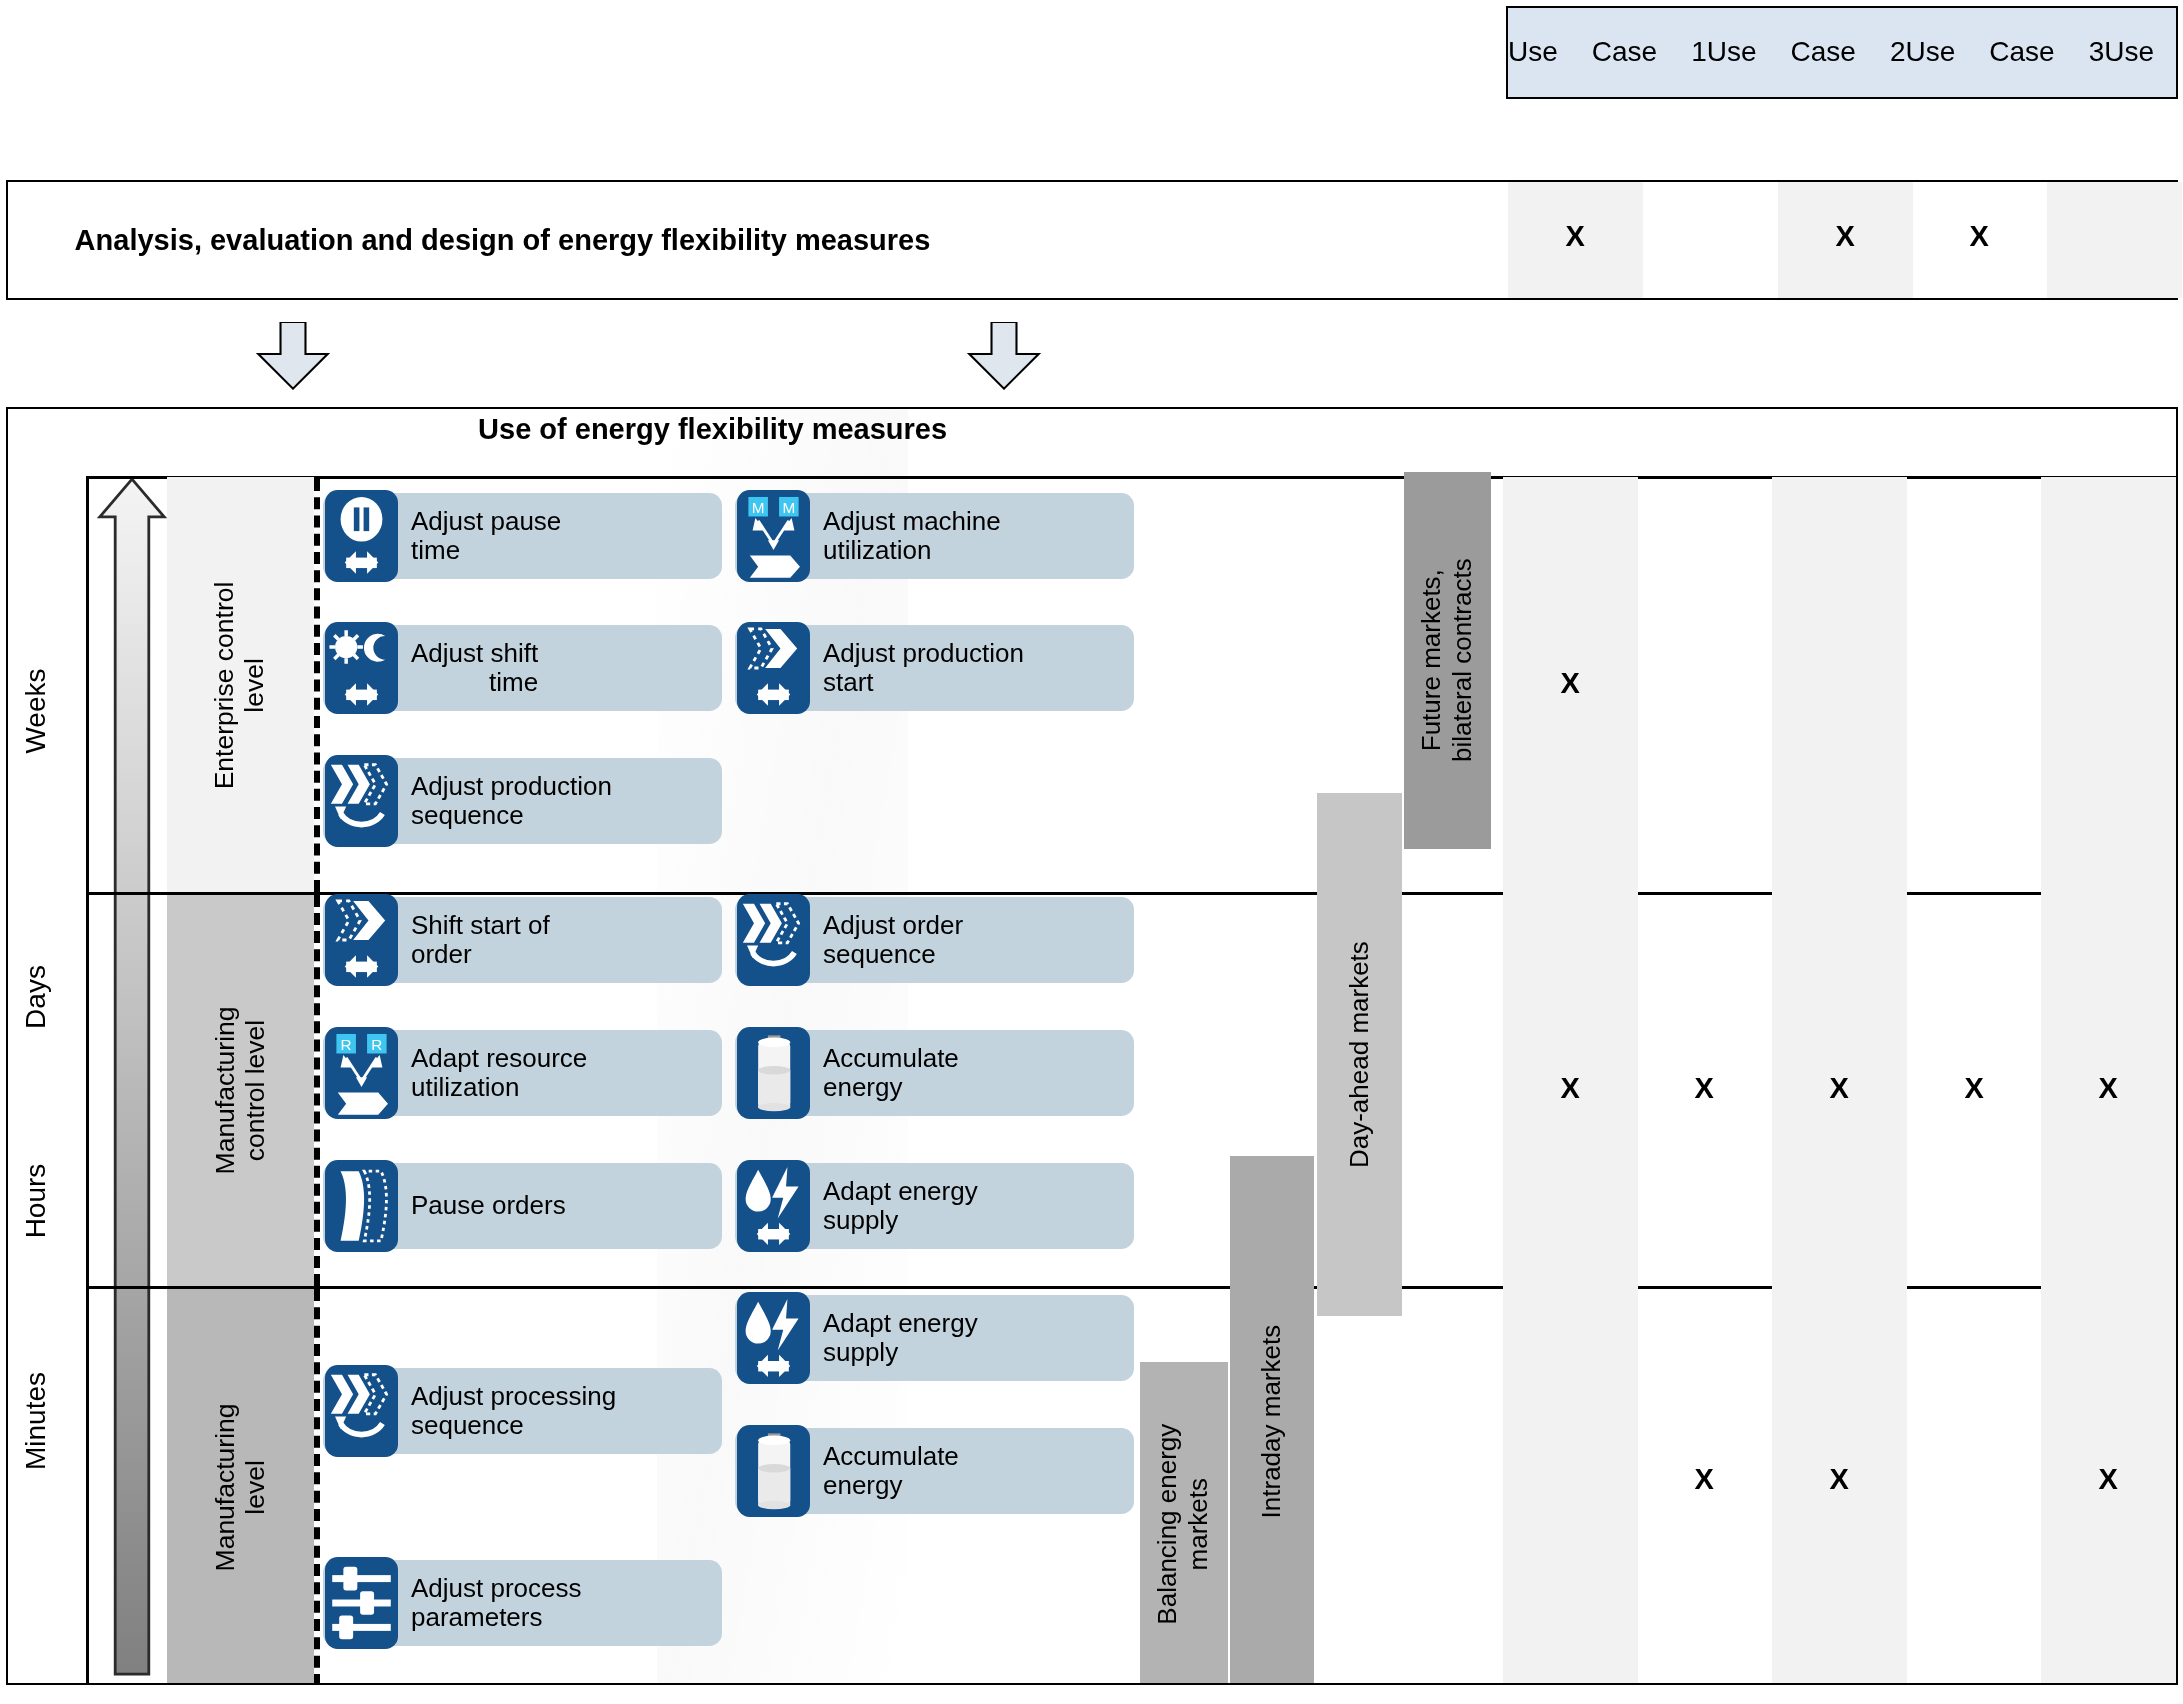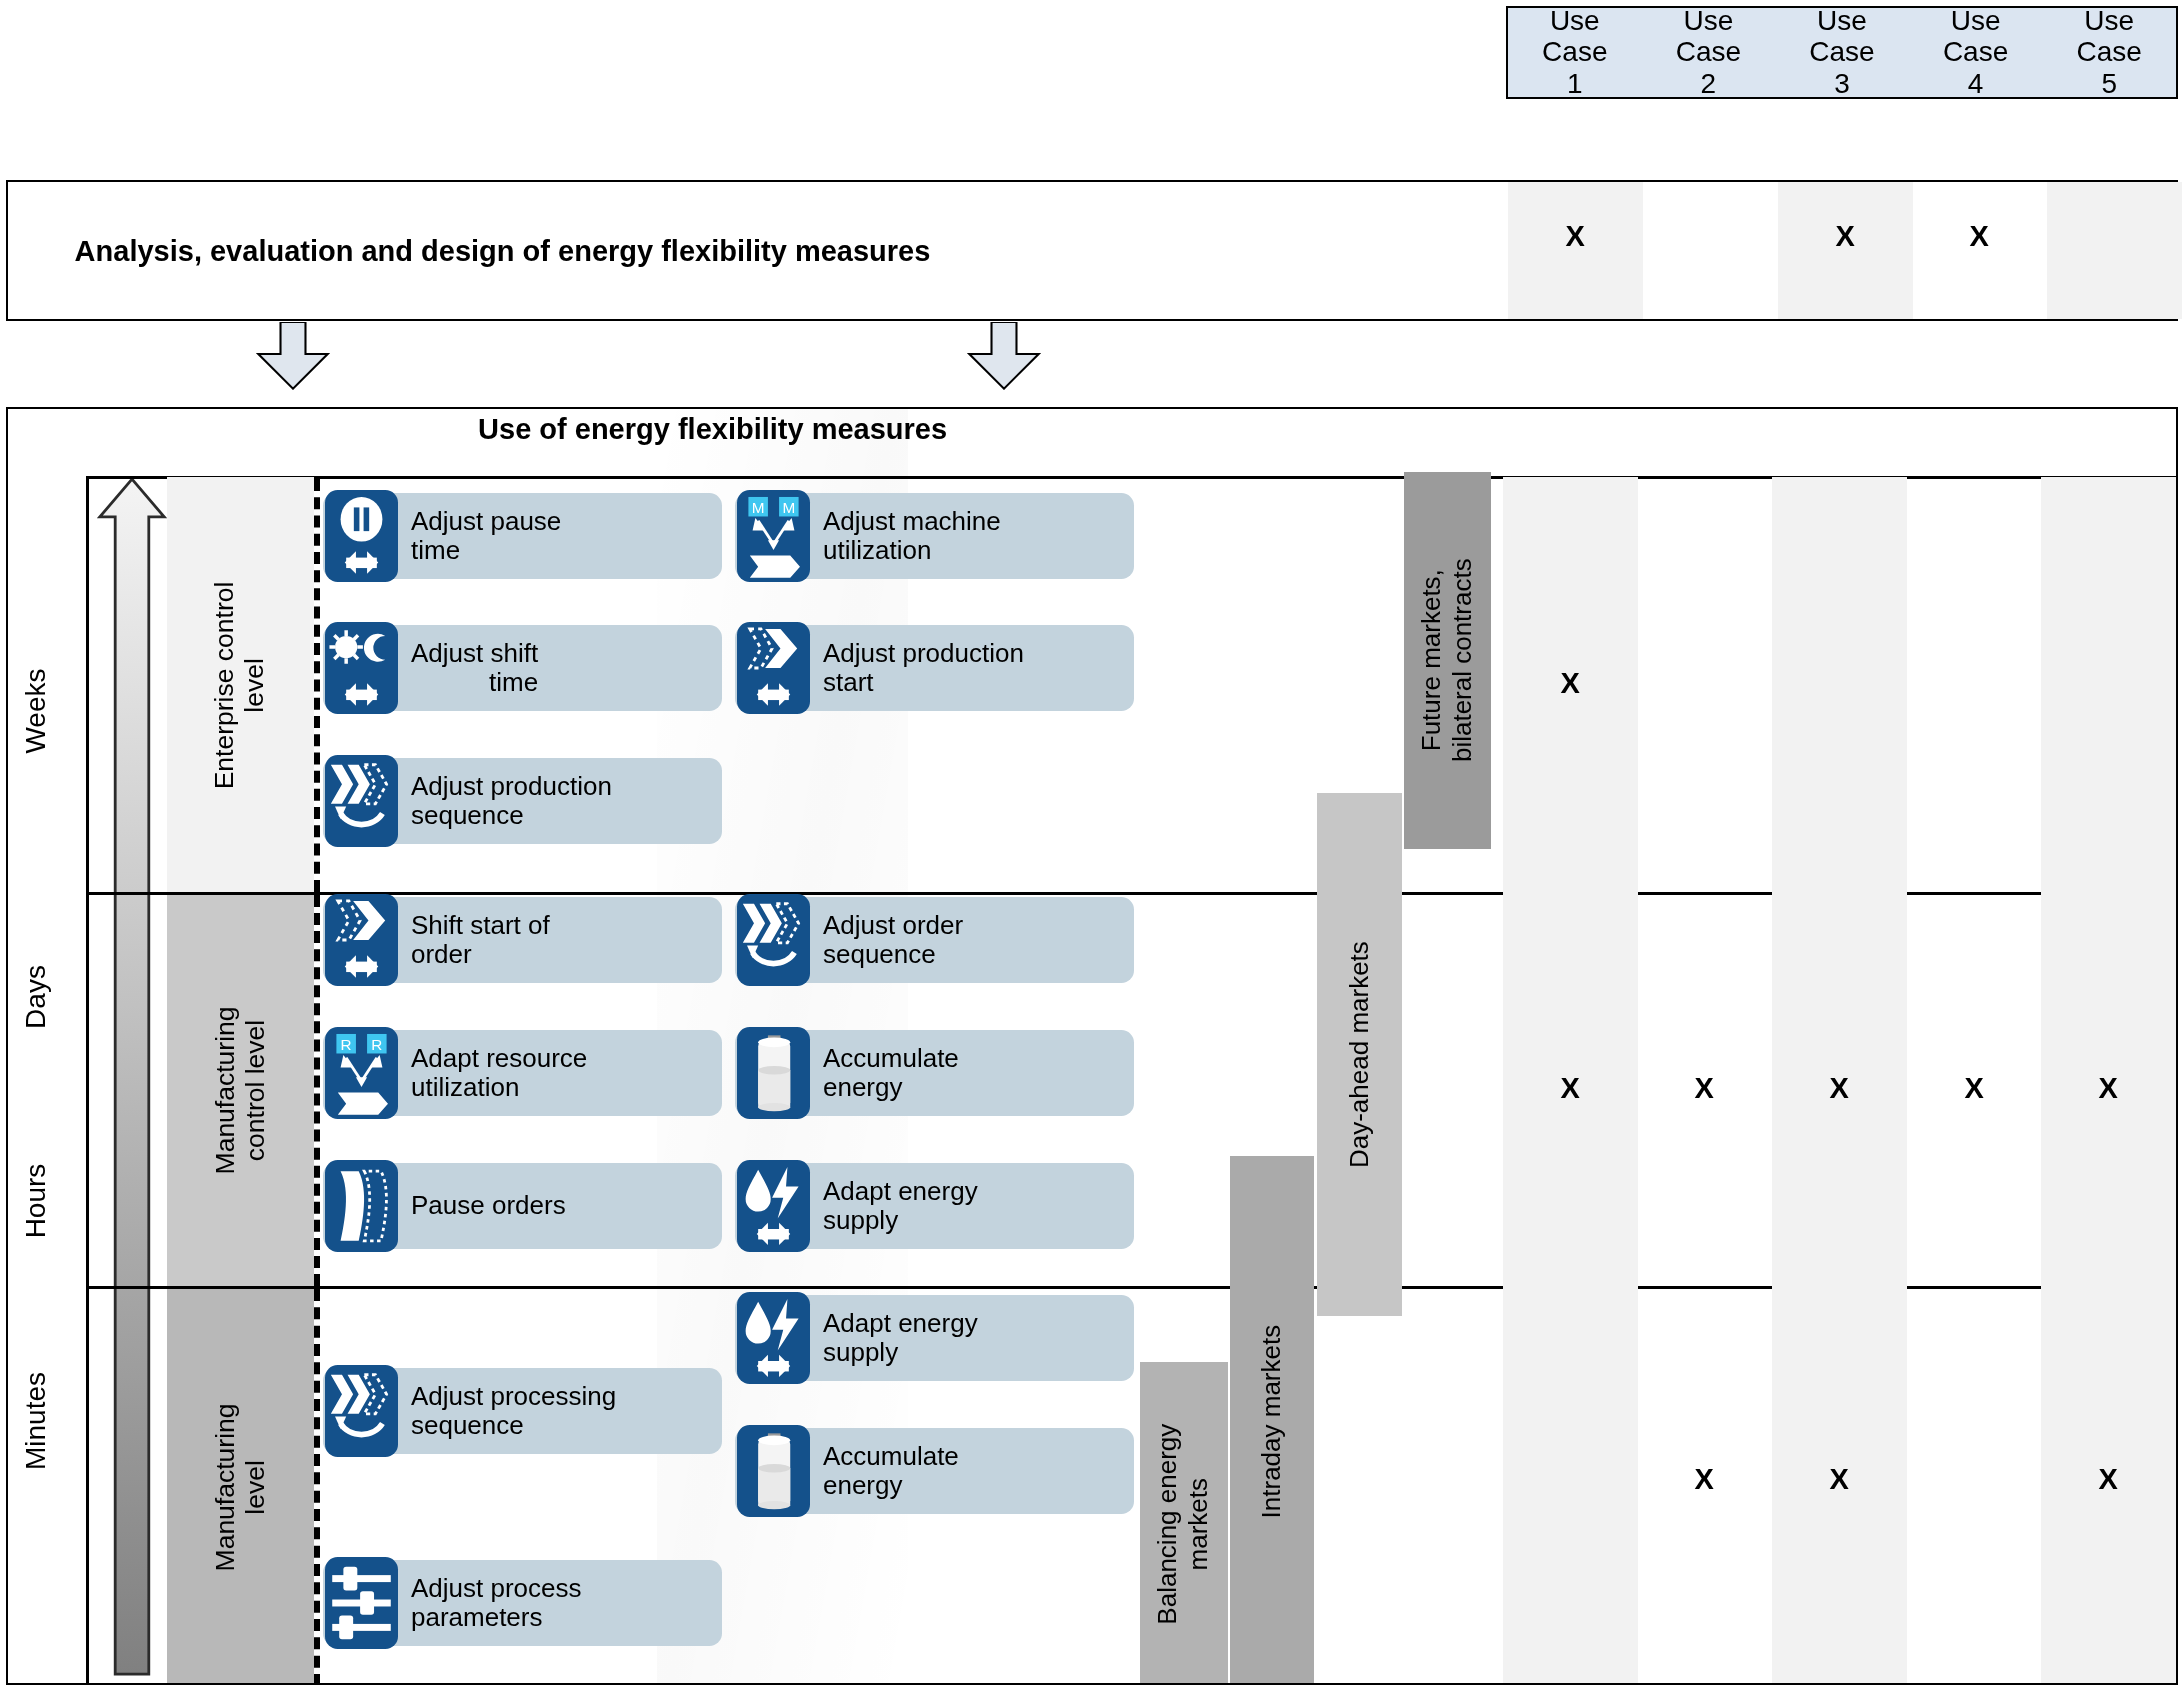--- a/index.html
+++ b/index.html
@@ -9,29 +9,29 @@
     font-family:"Liberation Sans", sans-serif;
     color:#000; overflow:hidden;
   }
 
   
   #uc-header{
     position:absolute; left:1506px; top:5.6px; width:672px; height:93px;
     background:#dbe5f1; border:2.8px solid #000; display:flex;
   }
   #uc-header .uc-col{
-    flex:1 1 0; display:flex; flex-direction:column;
+    flex:1 1 0; display:flex; flex-direction:row;
     align-items:center; justify-content:center;
-    font-size:28px; line-height:1.12; text-align:center;
+    font-size:28px; line-height:1.12; text-align:center;gap:34px;
   }
   #uc-header .uc-col span{ display:block; }
 
   
   #analysis-box{
-    position:absolute; left:5.6px; top:180px; width:2172px; height:141px;
+    position:absolute; left:5.6px; top:180px; width:2172px; height:120px;
     border:2.8px solid #000; background:#fff;padding-left:33px;
   }
   #analysis-label{
     position:absolute; left:67px; top:50%; transform:translateY(-50%);
     font-size:29px; font-weight:bold; white-space:nowrap;
   }
   
   .uc-band{
     position:absolute; top:0; bottom:0; width:135px; background:#f2f2f2;
   }

